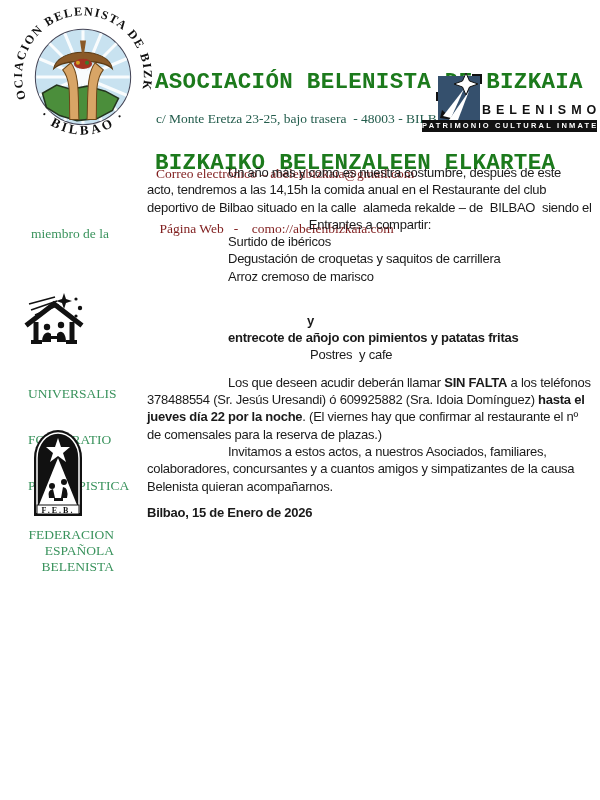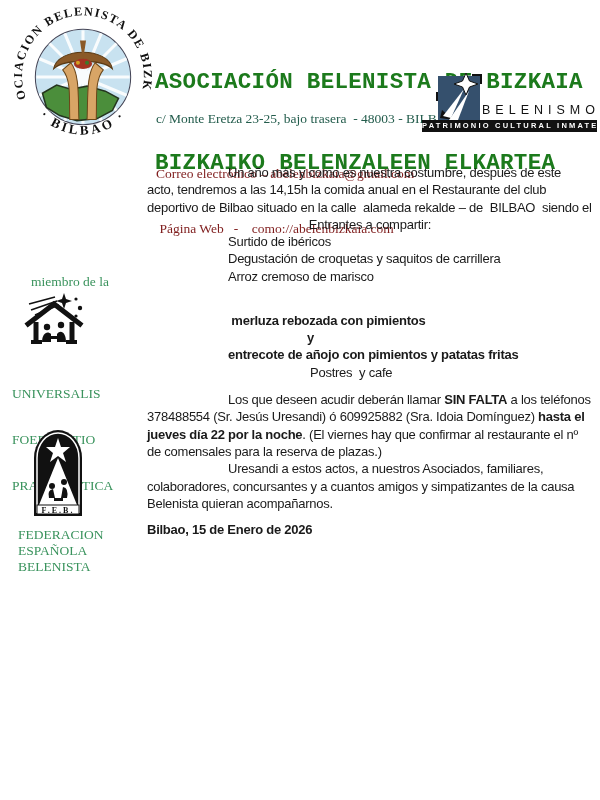--- a/index.html
+++ b/index.html
@@ -24,40 +24,40 @@
     font-family:"Liberation Serif",serif;
     font-size:13.5px;line-height:18.2px;white-space:pre;
   }
   .addr-main{color:#235c4c;}
   .addr-green{color:#7f1d1d;}
   
   #belenismo{position:absolute;left:420px;top:70px;width:178px;height:66px;}
   #belenismo-square{position:absolute;left:16px;top:2px;width:48px;height:50px;}
   #belenismo-name{
     position:absolute;left:62px;top:33px;width:114px;
-    font-weight:normal;font-size:12.5px;letter-spacing:5px;color:#111;
+    font-weight:bold;font-size:12.5px;letter-spacing:5px;color:#111;
     white-space:nowrap;
   }
   #belenismo-banner{
     position:absolute;left:2px;top:50px;width:175px;height:12px;
     background:#111;color:#fff;text-align:center;
     font-weight:bold;font-size:7.5px;line-height:12.5px;letter-spacing:2.2px;
     white-space:nowrap;
   }
   
   .side-green{
     position:absolute;
     font-family:"Liberation Serif",serif;
     color:#3a935d;font-size:13.5px;
   }
-  #member-note{left:31px;top:226px;margin-top:48px;}
+  #member-note{left:31px;top:226px;}
   #ufp-icon{position:absolute;left:24px;top:288px;width:62px;height:62px;}
-  #ufp-text{left:12px;top:356px;line-height:15.2px;white-space:pre;}
+  #ufp-text{left:28px;top:356px;line-height:15.2px;white-space:pre;}
   #feb-logo{position:absolute;left:32px;top:428px;width:52px;height:90px;}
-  #feb-text{left:18px;top:527px;width:96px;text-align:left;line-height:16px;}
+  #feb-text{left:18px;top:527px;width:96px;text-align:right;line-height:16px;}
   
   #letter-body{
     position:absolute;left:147px;top:164px;width:446px;
     font-size:13px;line-height:17.3px;letter-spacing:-0.25px;
     color:#1a1a1a;
   }
   .bline{white-space:pre;}
   .indent{padding-left:81px;}
   .menuindent{padding-left:81px;}
   .bold{font-weight:bold;}
@@ -196,33 +196,32 @@
     <div class="bline">deportivo de Bilbao situado en la calle  alameda rekalde – de  BILBAO  siendo el</div>
 
     <div class="bline center"><span class="und">Entrantes a compartir:</span></div>
 
     <div class="bline menuindent">Surtido de ibéricos</div>
     <div class="bline menuindent">Degustación de croquetas y saquitos de carrillera</div>
     <div class="bline menuindent">Arroz cremoso de marisco</div>
 
     <div class="sp1"></div>
 
-    <div class="bline menuindent bold"> merluza rebozada con pimientos</div>
     <div class="bline conj bold">y</div>
     <div class="bline menuindent bold">entrecote de añojo con pimientos y patatas fritas</div>
     <div class="bline postres"><span class="und">Postres  y cafe</span></div>
 
     <div class="sp2"></div>
 
     <div class="bline indent"><span>Los que deseen acudir deberán llamar </span><span class="bold">SIN FALTA</span><span> a los teléfonos</span></div>
     <div class="bline"><span>378488554 (Sr. Jesús Uresandi) ó 609925882 (Sra. Idoia Domínguez) </span><span class="bold">hasta el</span></div>
     <div class="bline"><span class="bold">jueves día 22 por la noche</span><span>. (El viernes hay que confirmar al restaurante el nº</span></div>
     <div class="bline">de comensales para la reserva de plazas.)</div>
 
-    <div class="bline indent">Uresandi a estos actos, a nuestros Asociados, familiares,</div>
+    <div class="bline indent">Invitamos a estos actos, a nuestros Asociados, familiares,</div>
     <div class="bline">colaboradores, concursantes y a cuantos amigos y simpatizantes de la causa</div>
     <div class="bline">Belenista quieran acompañarnos.</div>
 
     <div class="sp3"></div>
 
     <div class="bline bold">Bilbao, 15 de Enero de 2026</div>
   </div>
 
 </div>
 

